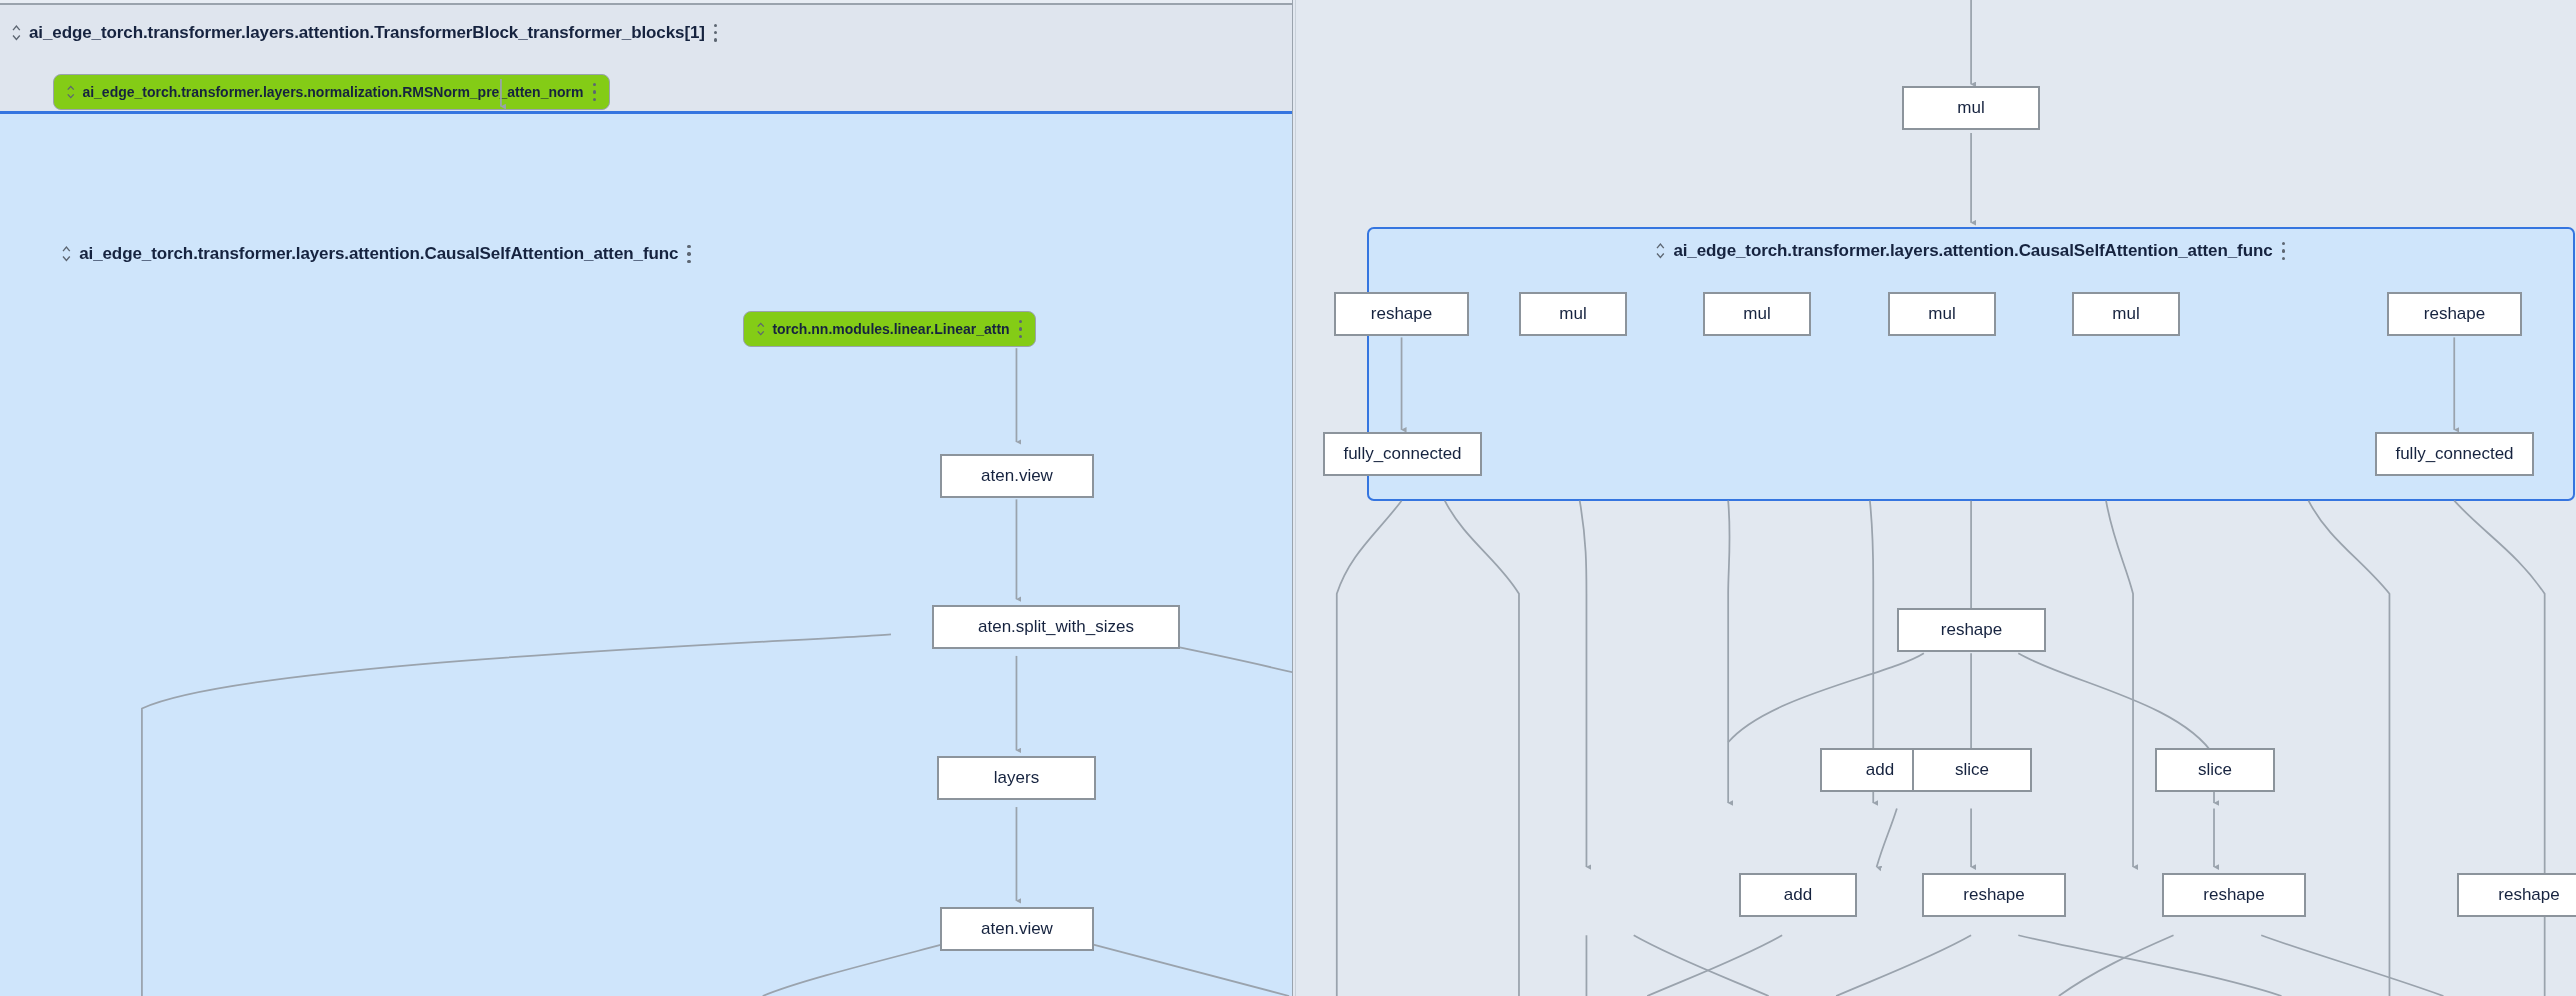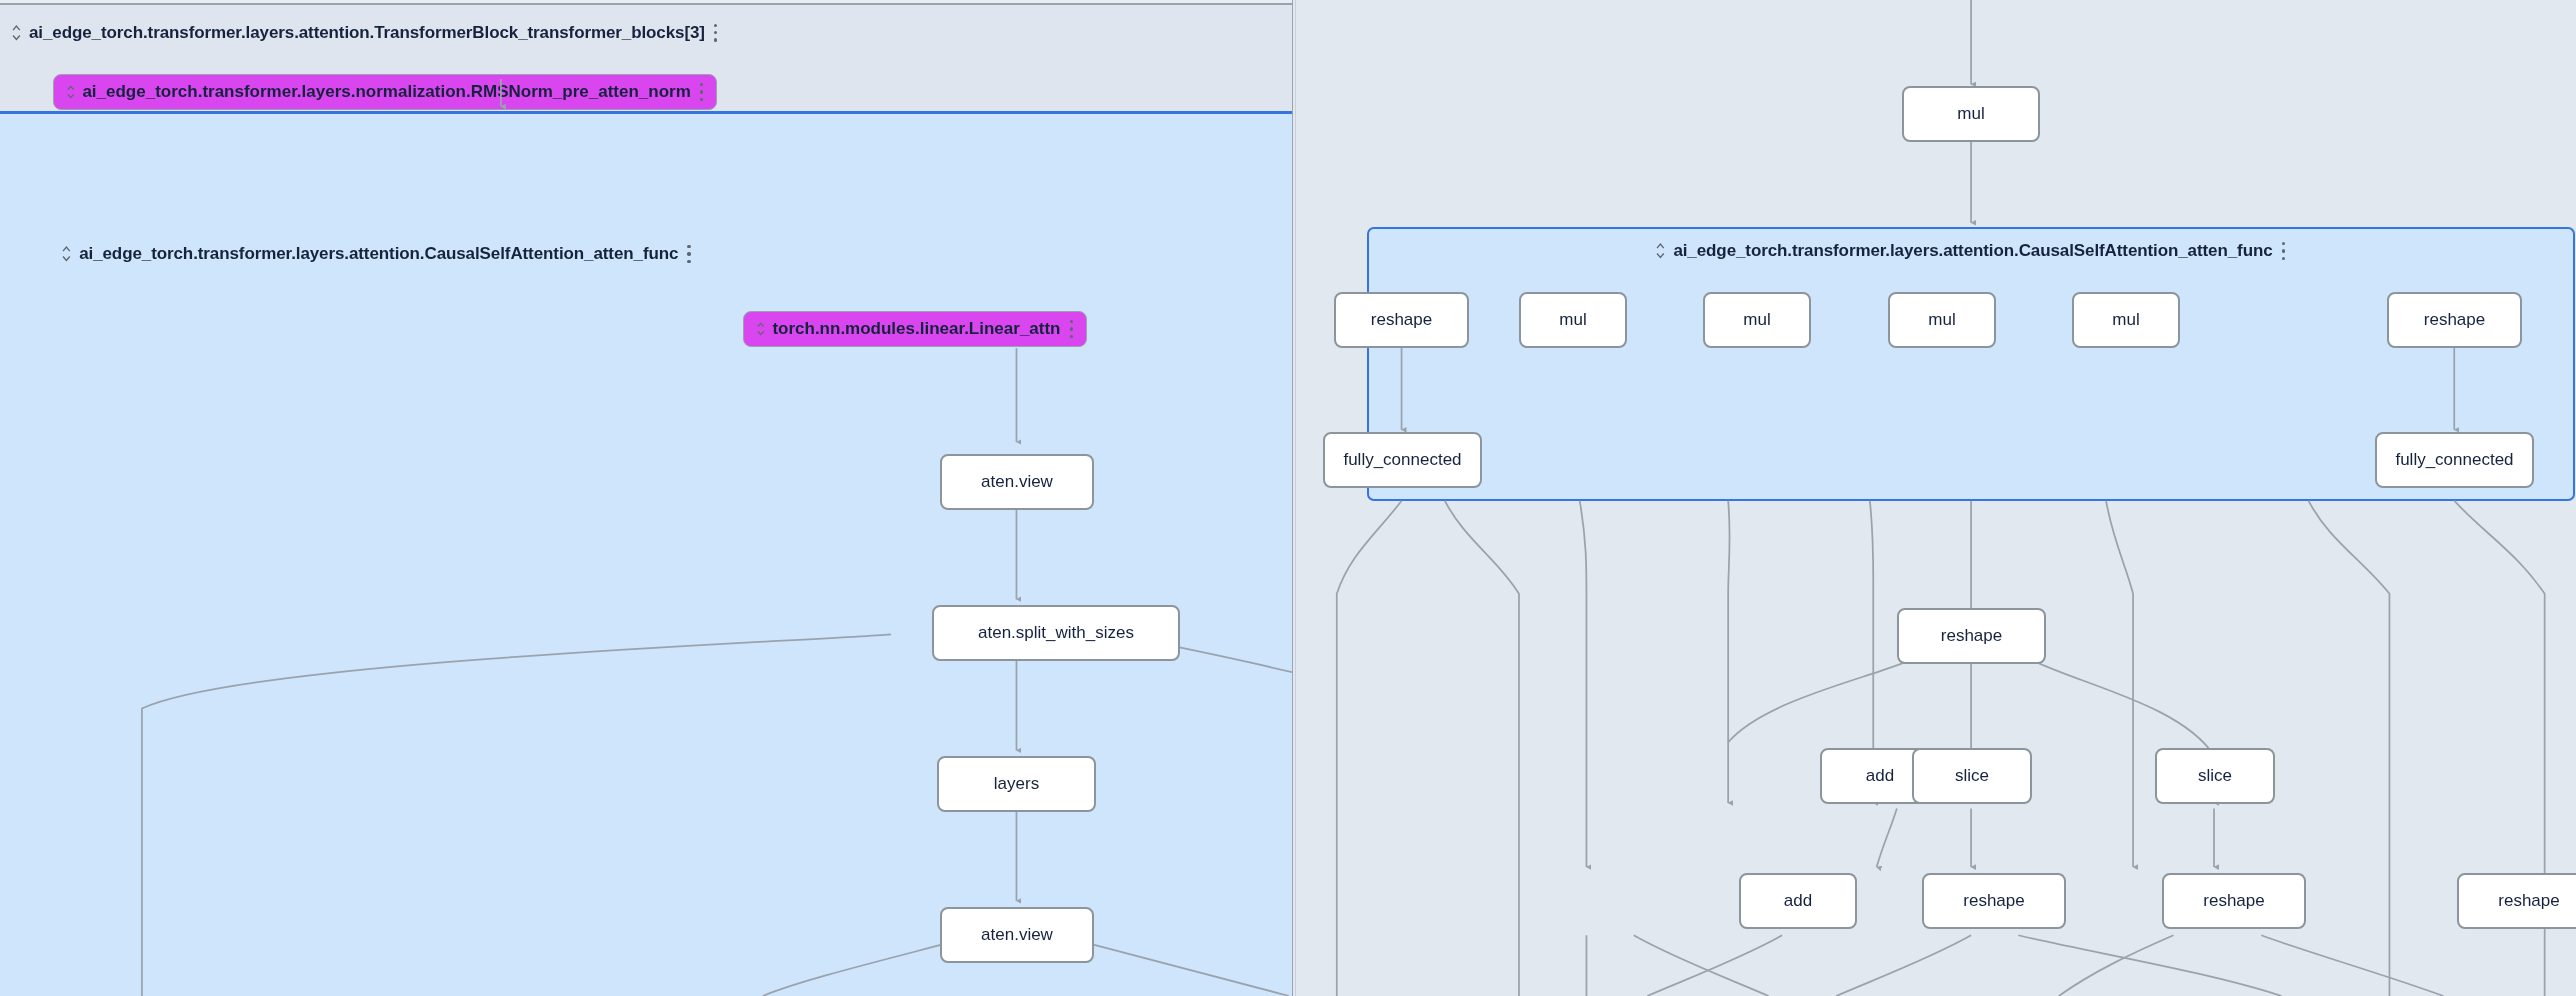--- a/index.html
+++ b/index.html
@@ -71,39 +71,39 @@
   .group-label.centered { justify-content: center; }
 
   
   .pill {
     position: absolute;
     display: flex;
     align-items: center;
     gap: 7.4px;
     padding: 0 11.5px;
     height: 36px;
-    background: #d946ef;
+    background: #84cc16;
     border: 1.4px solid #9aa3ad;
     border-radius: 8px;
-    font-size: 17px;
+    font-size: 14px;
     font-weight: 700;
     color: #16233f;
     white-space: nowrap;
   }
 
   
   .op {
     position: absolute;
     display: flex;
     align-items: center;
     justify-content: center;
-    height: 56px;
+    height: 44px;
     background: #ffffff;
     border: 2px solid #8c949c;
-    border-radius: 8px;
+    border-radius: 0;
     font-size: 17px;
     font-weight: 400;
     color: #16233f;
     white-space: nowrap;
     padding: 0 12px;
     z-index: 20;
   }
 
   
   .ico {
@@ -183,21 +183,21 @@
       <path d="M1620,1400 C1740,1432 1850,1460 1910,1476"></path>
     </svg>
 
     <div class="group-label" style="left:10.8px; top:21.6px;">
       <span class="ico">
         <svg width="10.8" height="17.6" viewBox="0 0 16 26">
           <path d="M3,9 L8,3 L13,9" fill="none" stroke="#5d6672" stroke-width="2"></path>
           <path d="M3,17 L8,23 L13,17" fill="none" stroke="#5d6672" stroke-width="2"></path>
         </svg>
       </span>
-      <span>ai_edge_torch.transformer.layers.attention.TransformerBlock_transformer_blocks[3]</span>
+      <span>ai_edge_torch.transformer.layers.attention.TransformerBlock_transformer_blocks[1]</span>
       <span class="ico ico-more">
         <i></i>
           <i></i>
           <i></i>
       </span>
     </div>
 
     <div class="pill" style="left:53px; top:74px;">
       <span class="ico">
         <svg width="9.5" height="16" viewBox="0 0 14 24">

